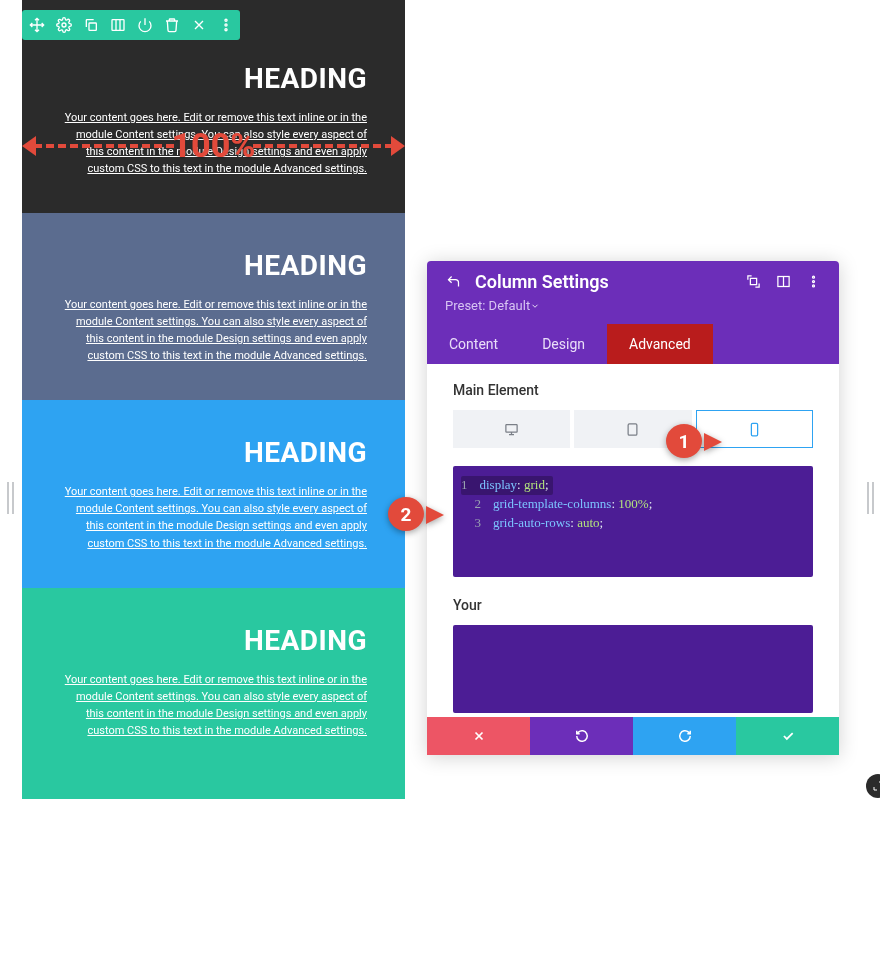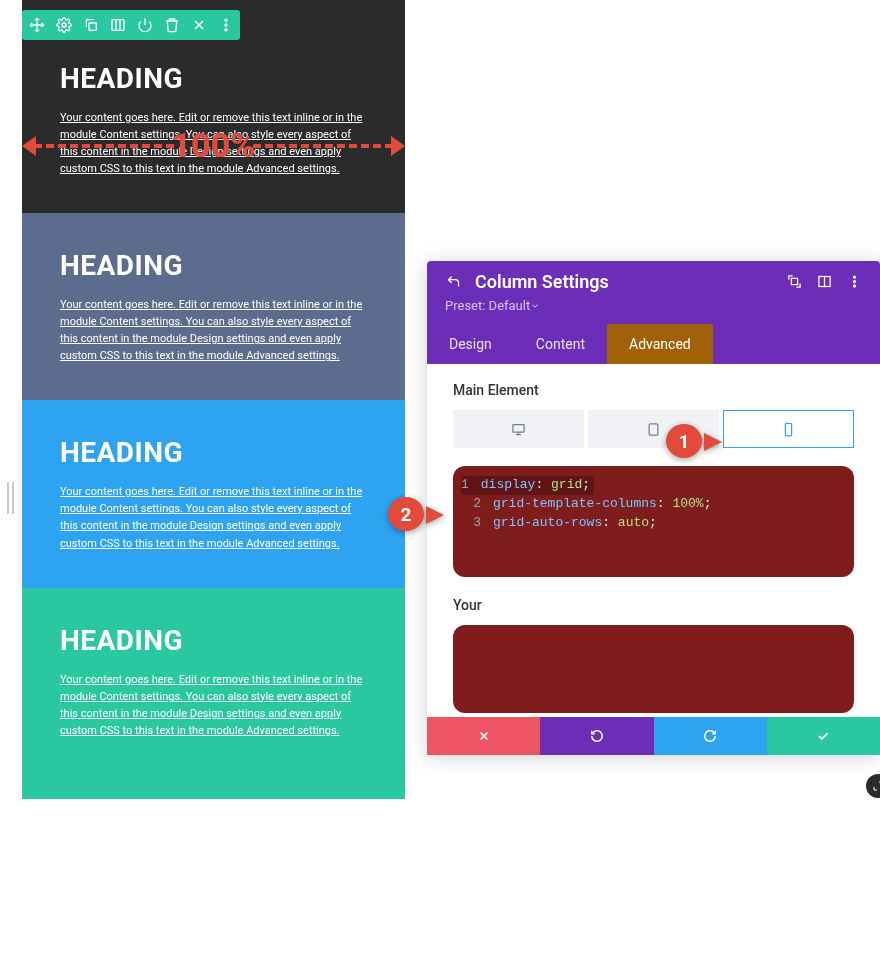--- a/index.html
+++ b/index.html
@@ -12,20 +12,21 @@
     position: relative;
   }
 
   
   .preview {
     position: absolute;
     left: 22px;
     top: 0;
     width: 383px;
     height: 836px;
+    text-align: right;
   }
   .block {
     padding: 36px 38px 36px 38px;
     color: #fff;
   }
   .block h2 {
     font-size: 28px;
     font-weight: 700;
     letter-spacing: 0.5px;
     margin-bottom: 14px;
@@ -113,21 +114,21 @@
   }
   .side-handle .bar { width: 2px; height: 32px; background: #c7c9cc; }
   .side-handle.left { left: 4px; }
   .side-handle.right { right: 4px; }
 
   
   .panel {
     position: absolute;
     left: 427px;
     top: 261px;
-    width: 453px;
+    width: 412px;
     background: #fff;
     box-shadow: 0 2px 20px rgba(0,0,0,.18);
     border-radius: 4px 4px 0 0;
     overflow: hidden;
   }
   .panel-head {
     background: #6c2eb9;
     color: #fff;
     padding: 10px 18px 10px 18px;
   }
@@ -155,21 +156,21 @@
     display: flex;
     background: #6c2eb9;
   }
   .tab {
     padding: 12px 22px;
     font-size: 14px;
     color: #e9def8;
     cursor: pointer;
   }
   .tab.active {
-    background: #a16207;
+    background: #b91c1c;
     color: #fff;
   }
 
   .panel-body {
     padding: 18px 26px 4px 26px;
   }
   .sect-label {
     font-size: 14px;
     color: #333;
     font-weight: 500;
@@ -191,26 +192,26 @@
     cursor: pointer;
   }
   .devtab.active {
     background: #fff;
     border: 1px solid #2ea3f2;
   }
   .devtab svg { width: 15px; height: 15px; stroke: #7a7f87; fill: none; stroke-width:2; }
   .devtab.active svg { stroke: #2ea3f2; }
 
   .code {
-    background: #7f1d1d;
+    background: #4c1d95;
     color: #e2e8f0;
-    font-family: Liberation Mono, monospace;
+    font-family: Liberation Serif, serif;
     font-size: 13px;
     padding: 10px 12px 44px 12px;
-    border-radius: 12px;
+    border-radius: 2px;
     white-space: pre;
     line-height: 1.45;
     position: relative;
   }
   .code .lnrow { display:flex }
   .code .ln { color:#9aa2b1; width:16px; text-align:right; margin-right:12px; }
   .code .ln1 { background: rgba(0,0,0,.25); display:inline-block; border-radius:2px; padding:0 4px 0 0; margin-left:-4px;}
   .code .kw  { color:#7cc4ff; }
   .code .val { color:#b2e27d; }
 
@@ -403,22 +404,22 @@
     </div>
     <div class="preset">
       <span>Preset: Default</span>
       <svg viewBox="0 0 24 24" style="width:10px;height:10px">
           <path d="M6 9l6 6 6-6"></path>
         </svg>
     </div>
   </div>
 
   <div class="tabs">
+    <div class="tab">Content</div>
     <div class="tab">Design</div>
-    <div class="tab">Content</div>
     <div class="tab active">Advanced</div>
   </div>
 
   <div class="panel-body">
     <div class="sect-label">Main Element</div>
 
     <div class="device-tabs">
       <div class="devtab">
           <svg viewBox="0 0 24 24">
             <rect x="3" y="4" width="18" height="12" rx="1"></rect>

